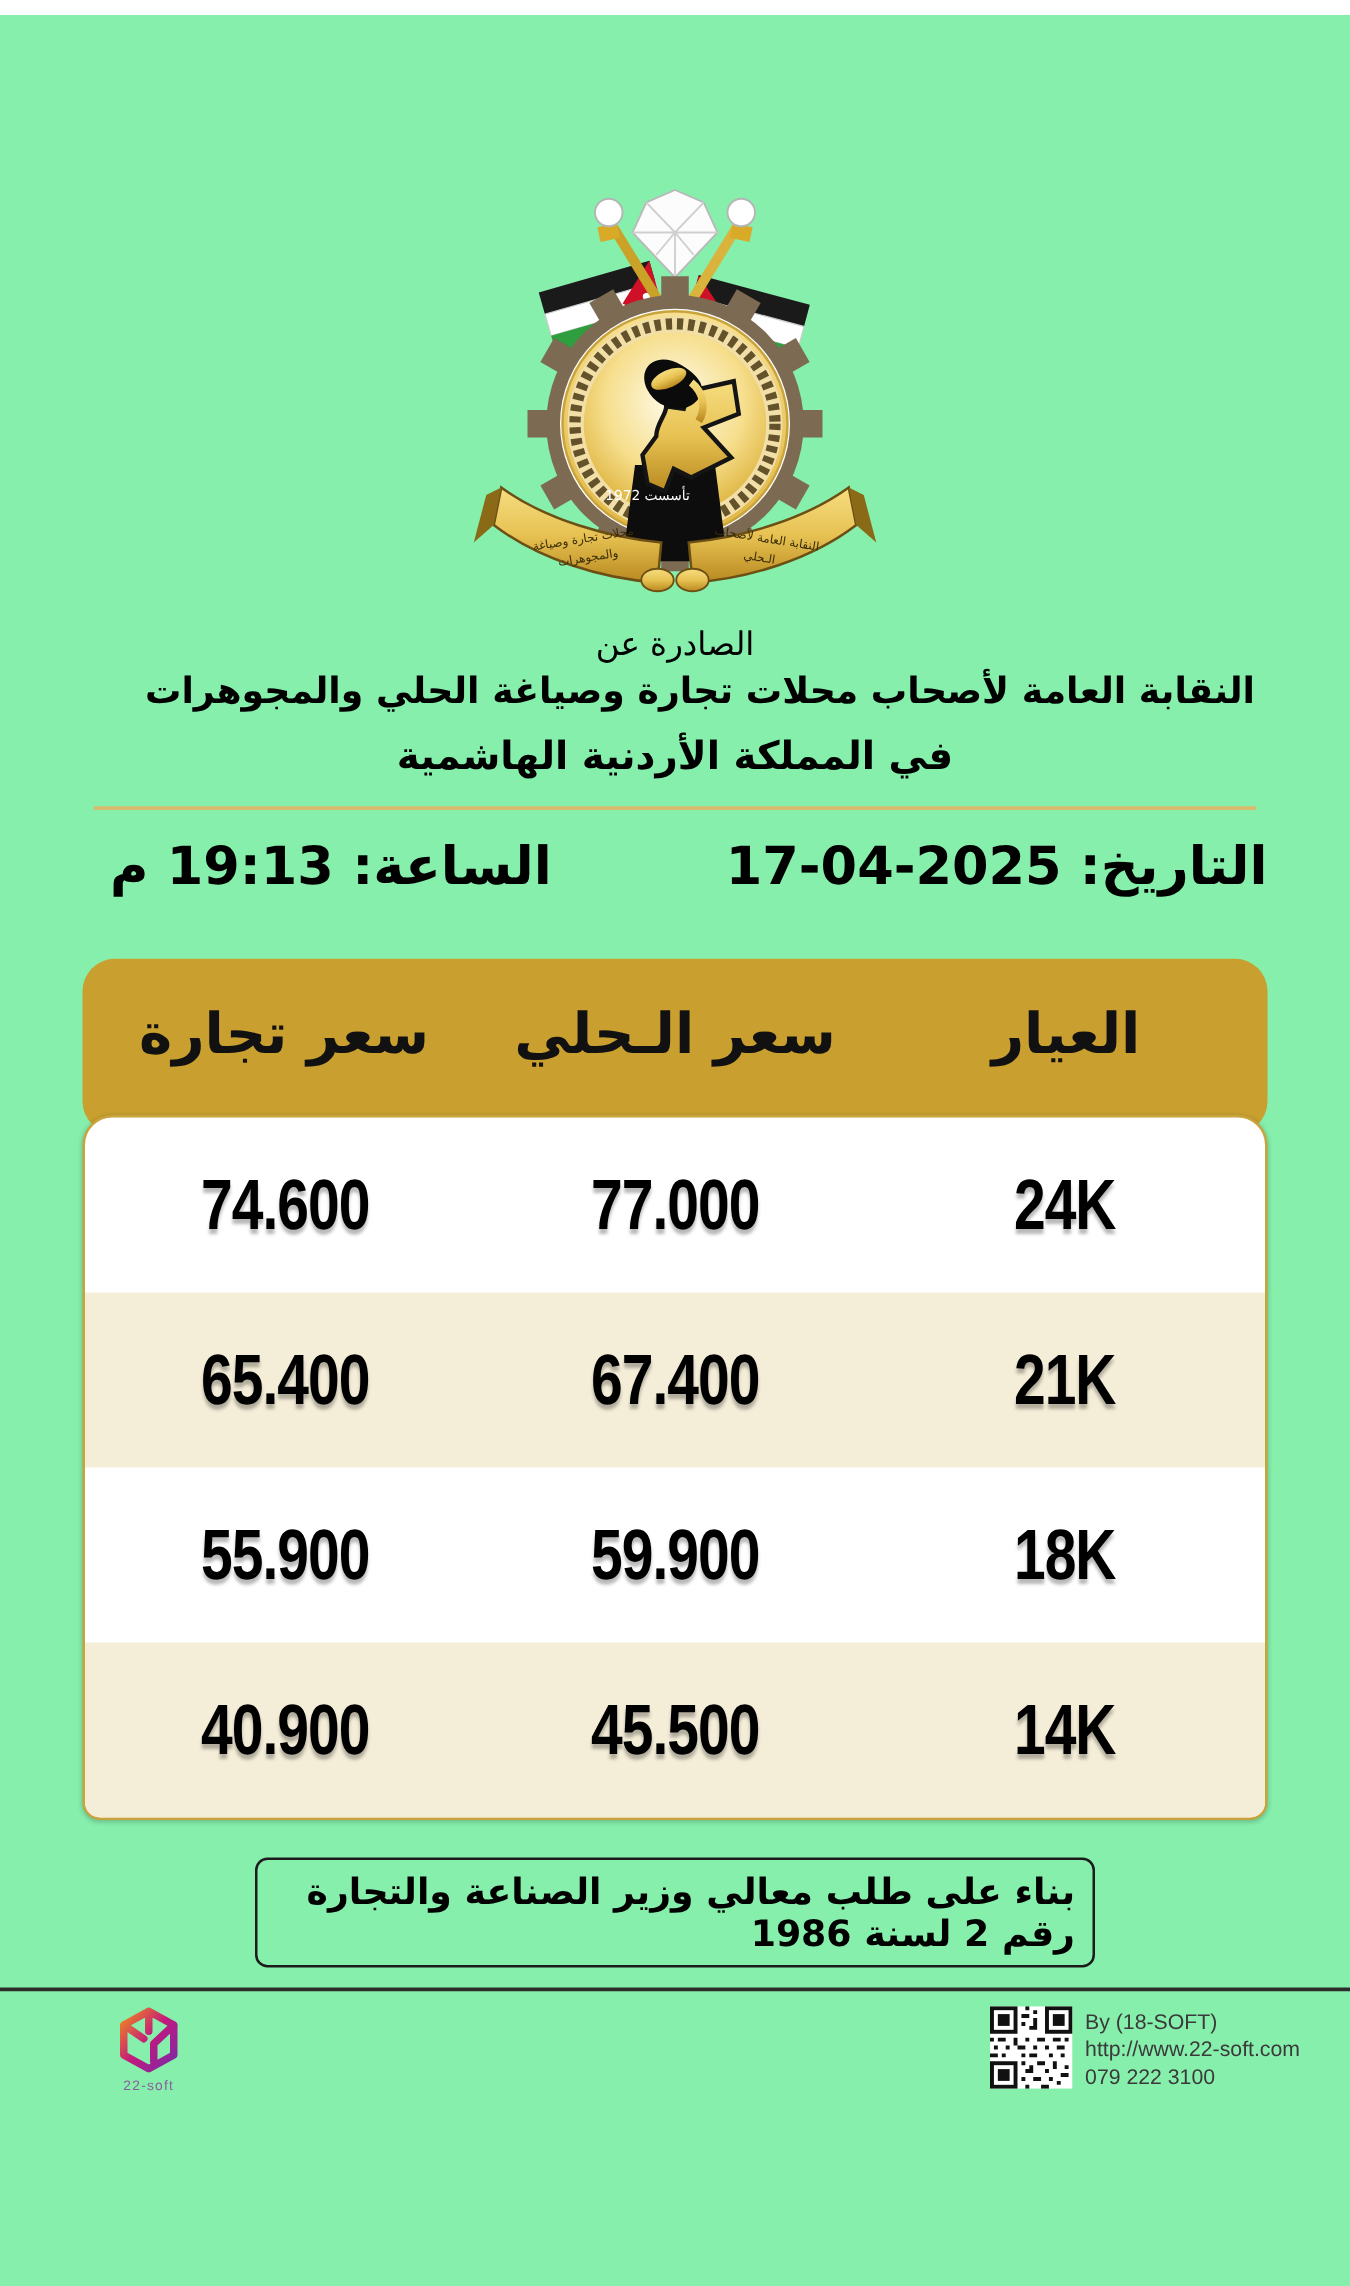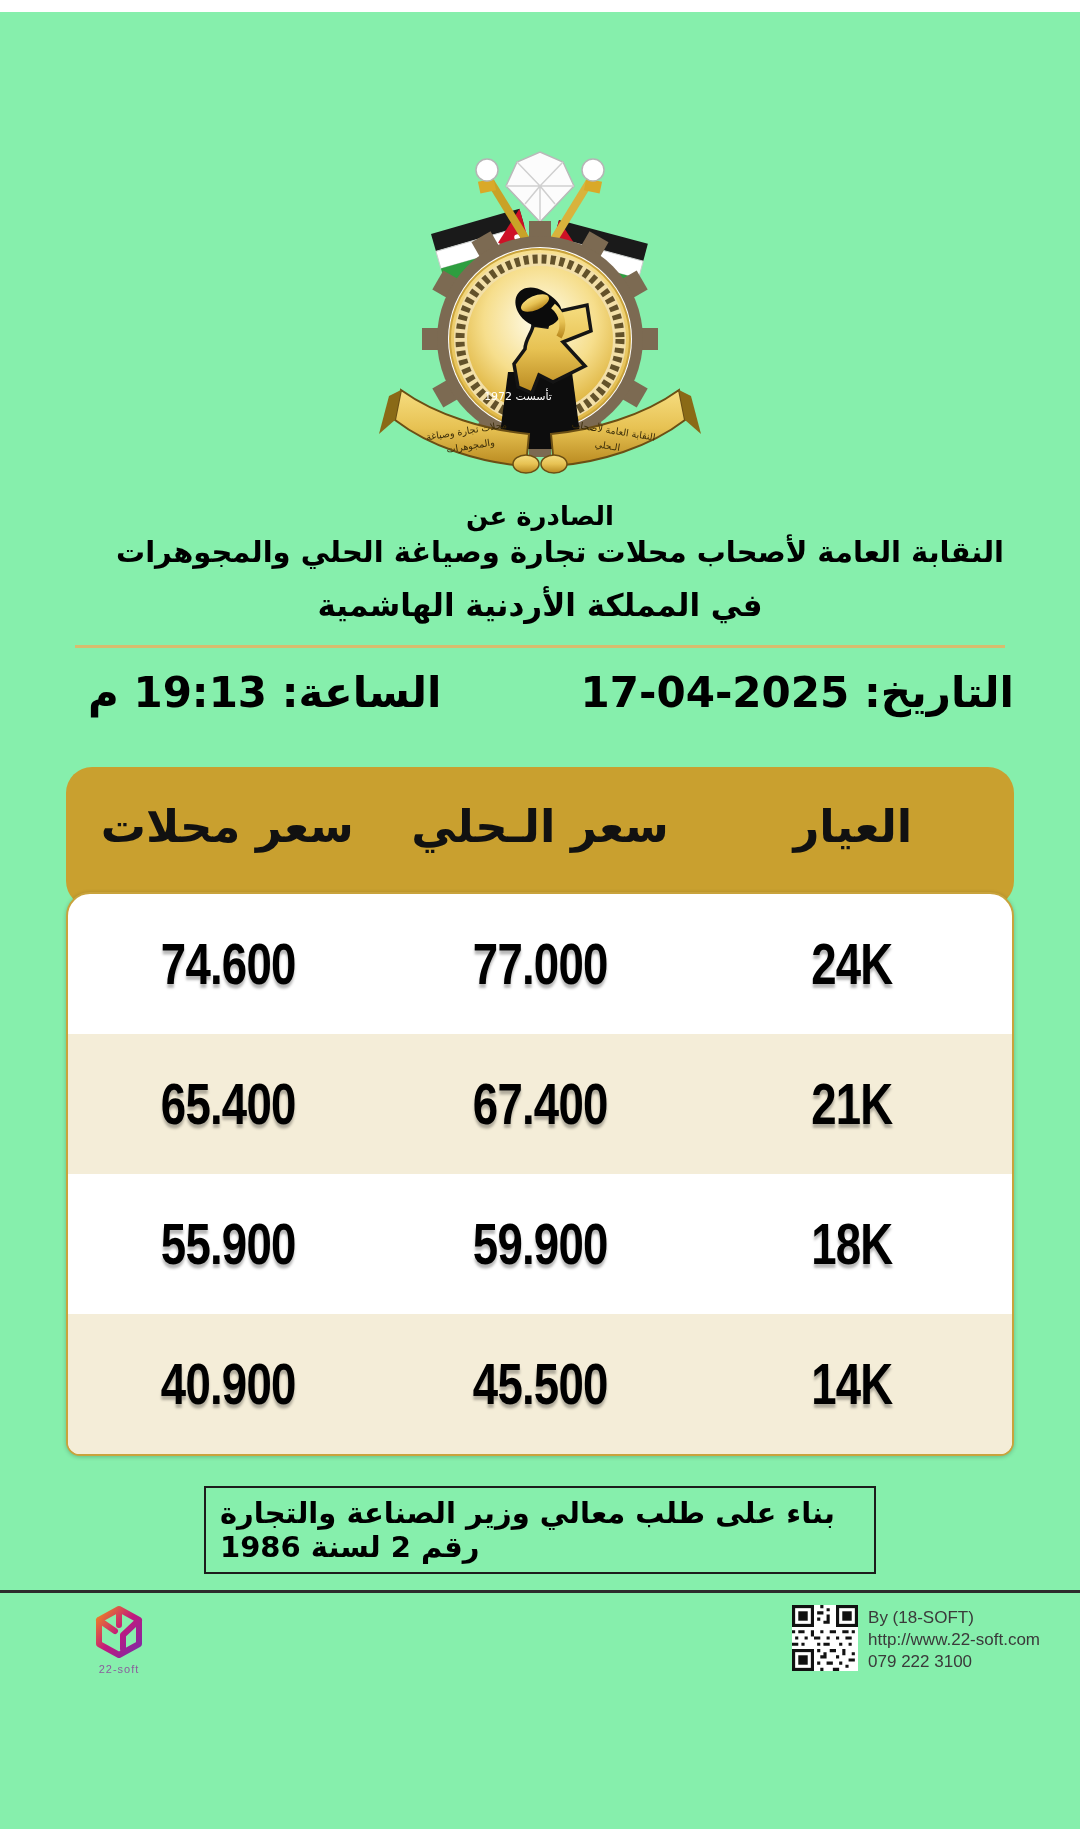--- a/index.html
+++ b/index.html
@@ -7,21 +7,21 @@
     width:1080px;height:1829px;position:relative;margin:12px auto;background:#86efac;
     overflow:hidden;font-family:"DejaVu Sans",sans-serif;color:#000;
   }
   
   .emblem{width:330px;margin:122px auto 0;display:block;}
   
   .title{
     text-align:center;font-size:48px;font-weight:700;direction:rtl;
     margin-top:0;line-height:1.2;
   }
-  .issued{ text-align:center;font-size:26px;font-weight:700;direction:rtl;margin-top:22px;}
+  .issued{ text-align:center;font-size:26px;font-weight:400;direction:rtl;margin-top:22px;}
   .org{ text-align:center;font-size:29px;font-weight:700;direction:rtl;margin-top:4px;padding-left:40px;}
   .kingdom{ text-align:center;font-size:31px;font-weight:700;direction:rtl;margin-top:18px;}
   .divider{ width:930px;height:3px;background:#D8BC6E;border:0;margin:22px auto 0;}
   
   .dt-row{
     direction:rtl;display:flex;justify-content:space-between;align-items:baseline;
     padding:0 66px 0 88px;margin-top:20px;font-size:42px;font-weight:700;
   }
   .dt-item{white-space:nowrap;}
   .ltr{direction:ltr;unicode-bidi:embed;}
@@ -46,22 +46,22 @@
   .t-row:nth-child(even){background:#F4EDD8;}
   .t-row .cell{text-align:center;}
   .num{
     display:inline-block;font-family:"Liberation Sans","DejaVu Sans",sans-serif;
     font-weight:700;font-size:57px;letter-spacing:-1px;
     transform:scaleX(.8);transform-origin:center;
     text-shadow:0 4px 3px rgba(0,0,0,.28);white-space:nowrap;
   }
   
   .note-box{
-    width:640px;margin:30px auto 0;border:2.5px solid #1c1c1c;border-radius:0;
-    padding:8px 14px;direction:rtl;text-align:left;font-size:29px;font-weight:700;
+    width:640px;margin:30px auto 0;border:2.5px solid #1c1c1c;border-radius:10px;
+    padding:8px 14px;direction:rtl;text-align:right;font-size:29px;font-weight:700;
   }
   
   .rule{width:1080px;height:3px;background:#2c2c2c;border:0;margin:16px 0 0;}
   .footer{
     display:flex;justify-content:space-between;align-items:flex-start;
     padding:12px 40px 0 84px;
   }
   .soft-logo{width:70px;text-align:center;}
   .soft-logo .logo-text{
     font-family:"Liberation Sans",sans-serif;font-size:11px;color:#8a5d9c;
@@ -188,21 +188,21 @@
     <div class="dt-item">
       <span>الساعة:</span>
       <span>19:13 م</span>
     </div>
   </div>
 
   <div class="table-wrap">
     <div class="t-header">
       <div class="cell">العيار</div>
       <div class="cell">سعر الـحلي</div>
-      <div class="cell">سعر محلات</div>
+      <div class="cell">سعر تجارة</div>
     </div>
     <div class="t-body">
       <div class="t-row">
         <div class="cell"><span class="num">24K</span></div>
         <div class="cell"><span class="num">77.000</span></div>
         <div class="cell"><span class="num">74.600</span></div>
       </div>
       <div class="t-row">
         <div class="cell"><span class="num">21K</span></div>
         <div class="cell"><span class="num">67.400</span></div>

